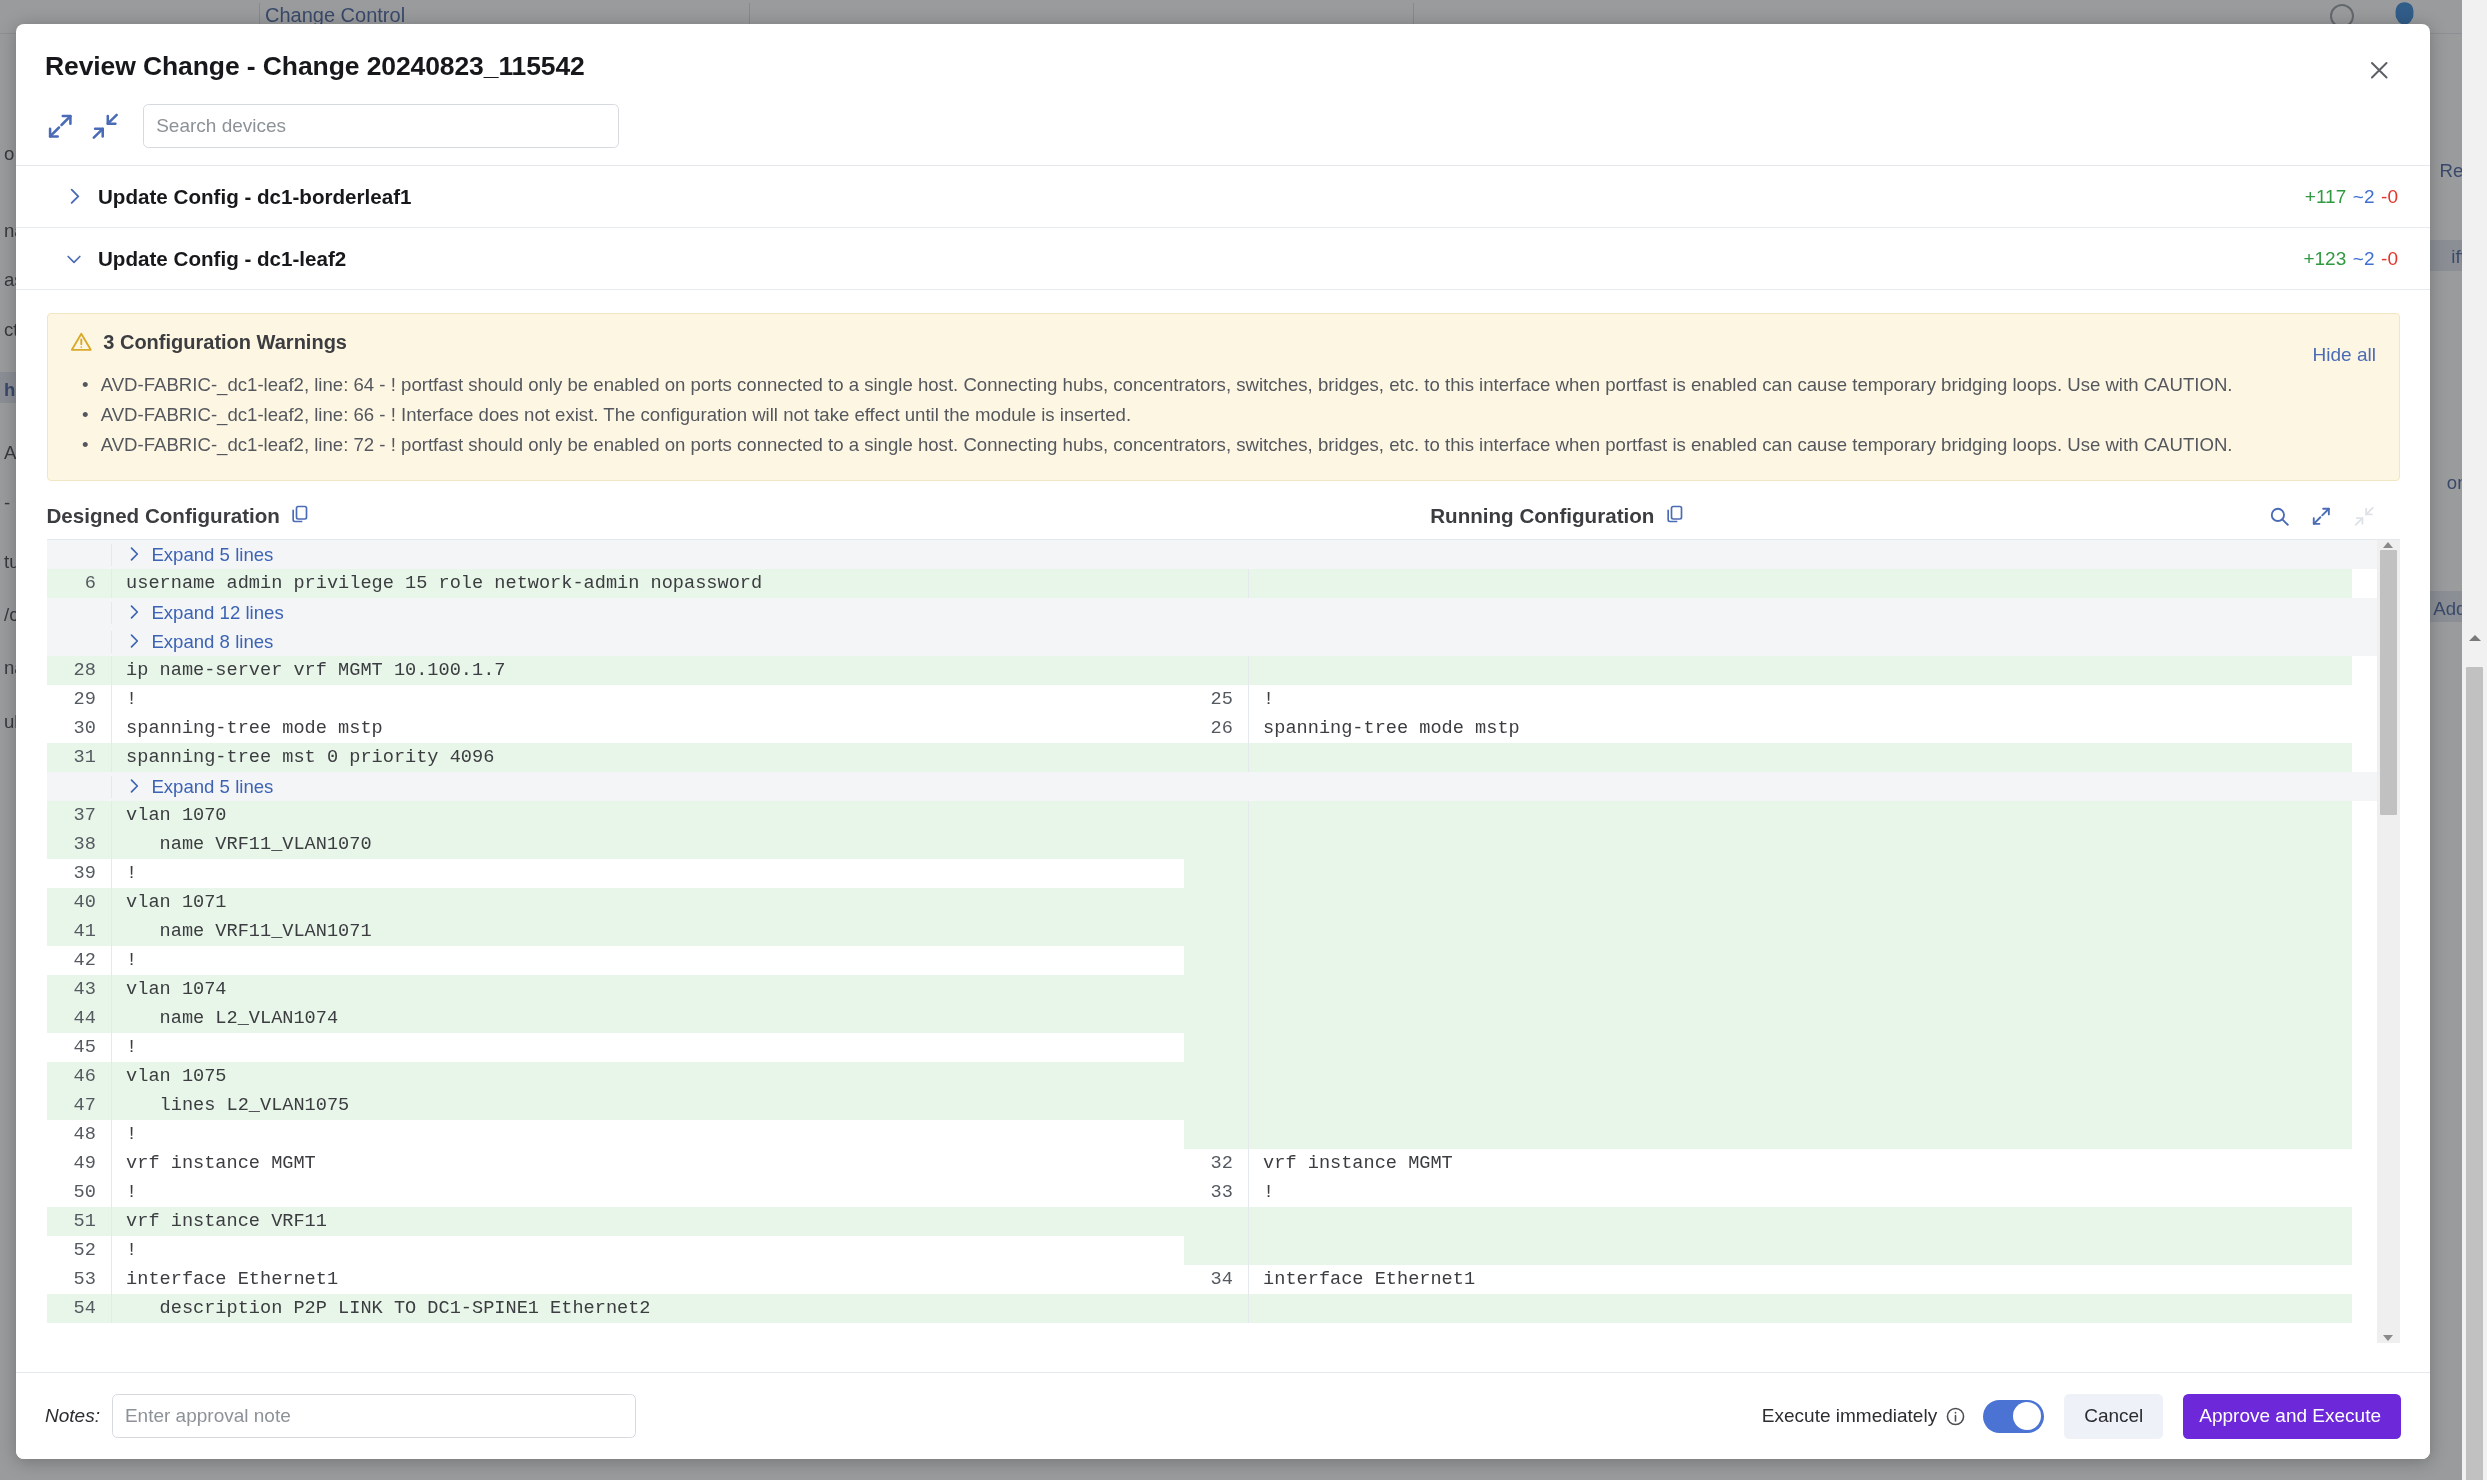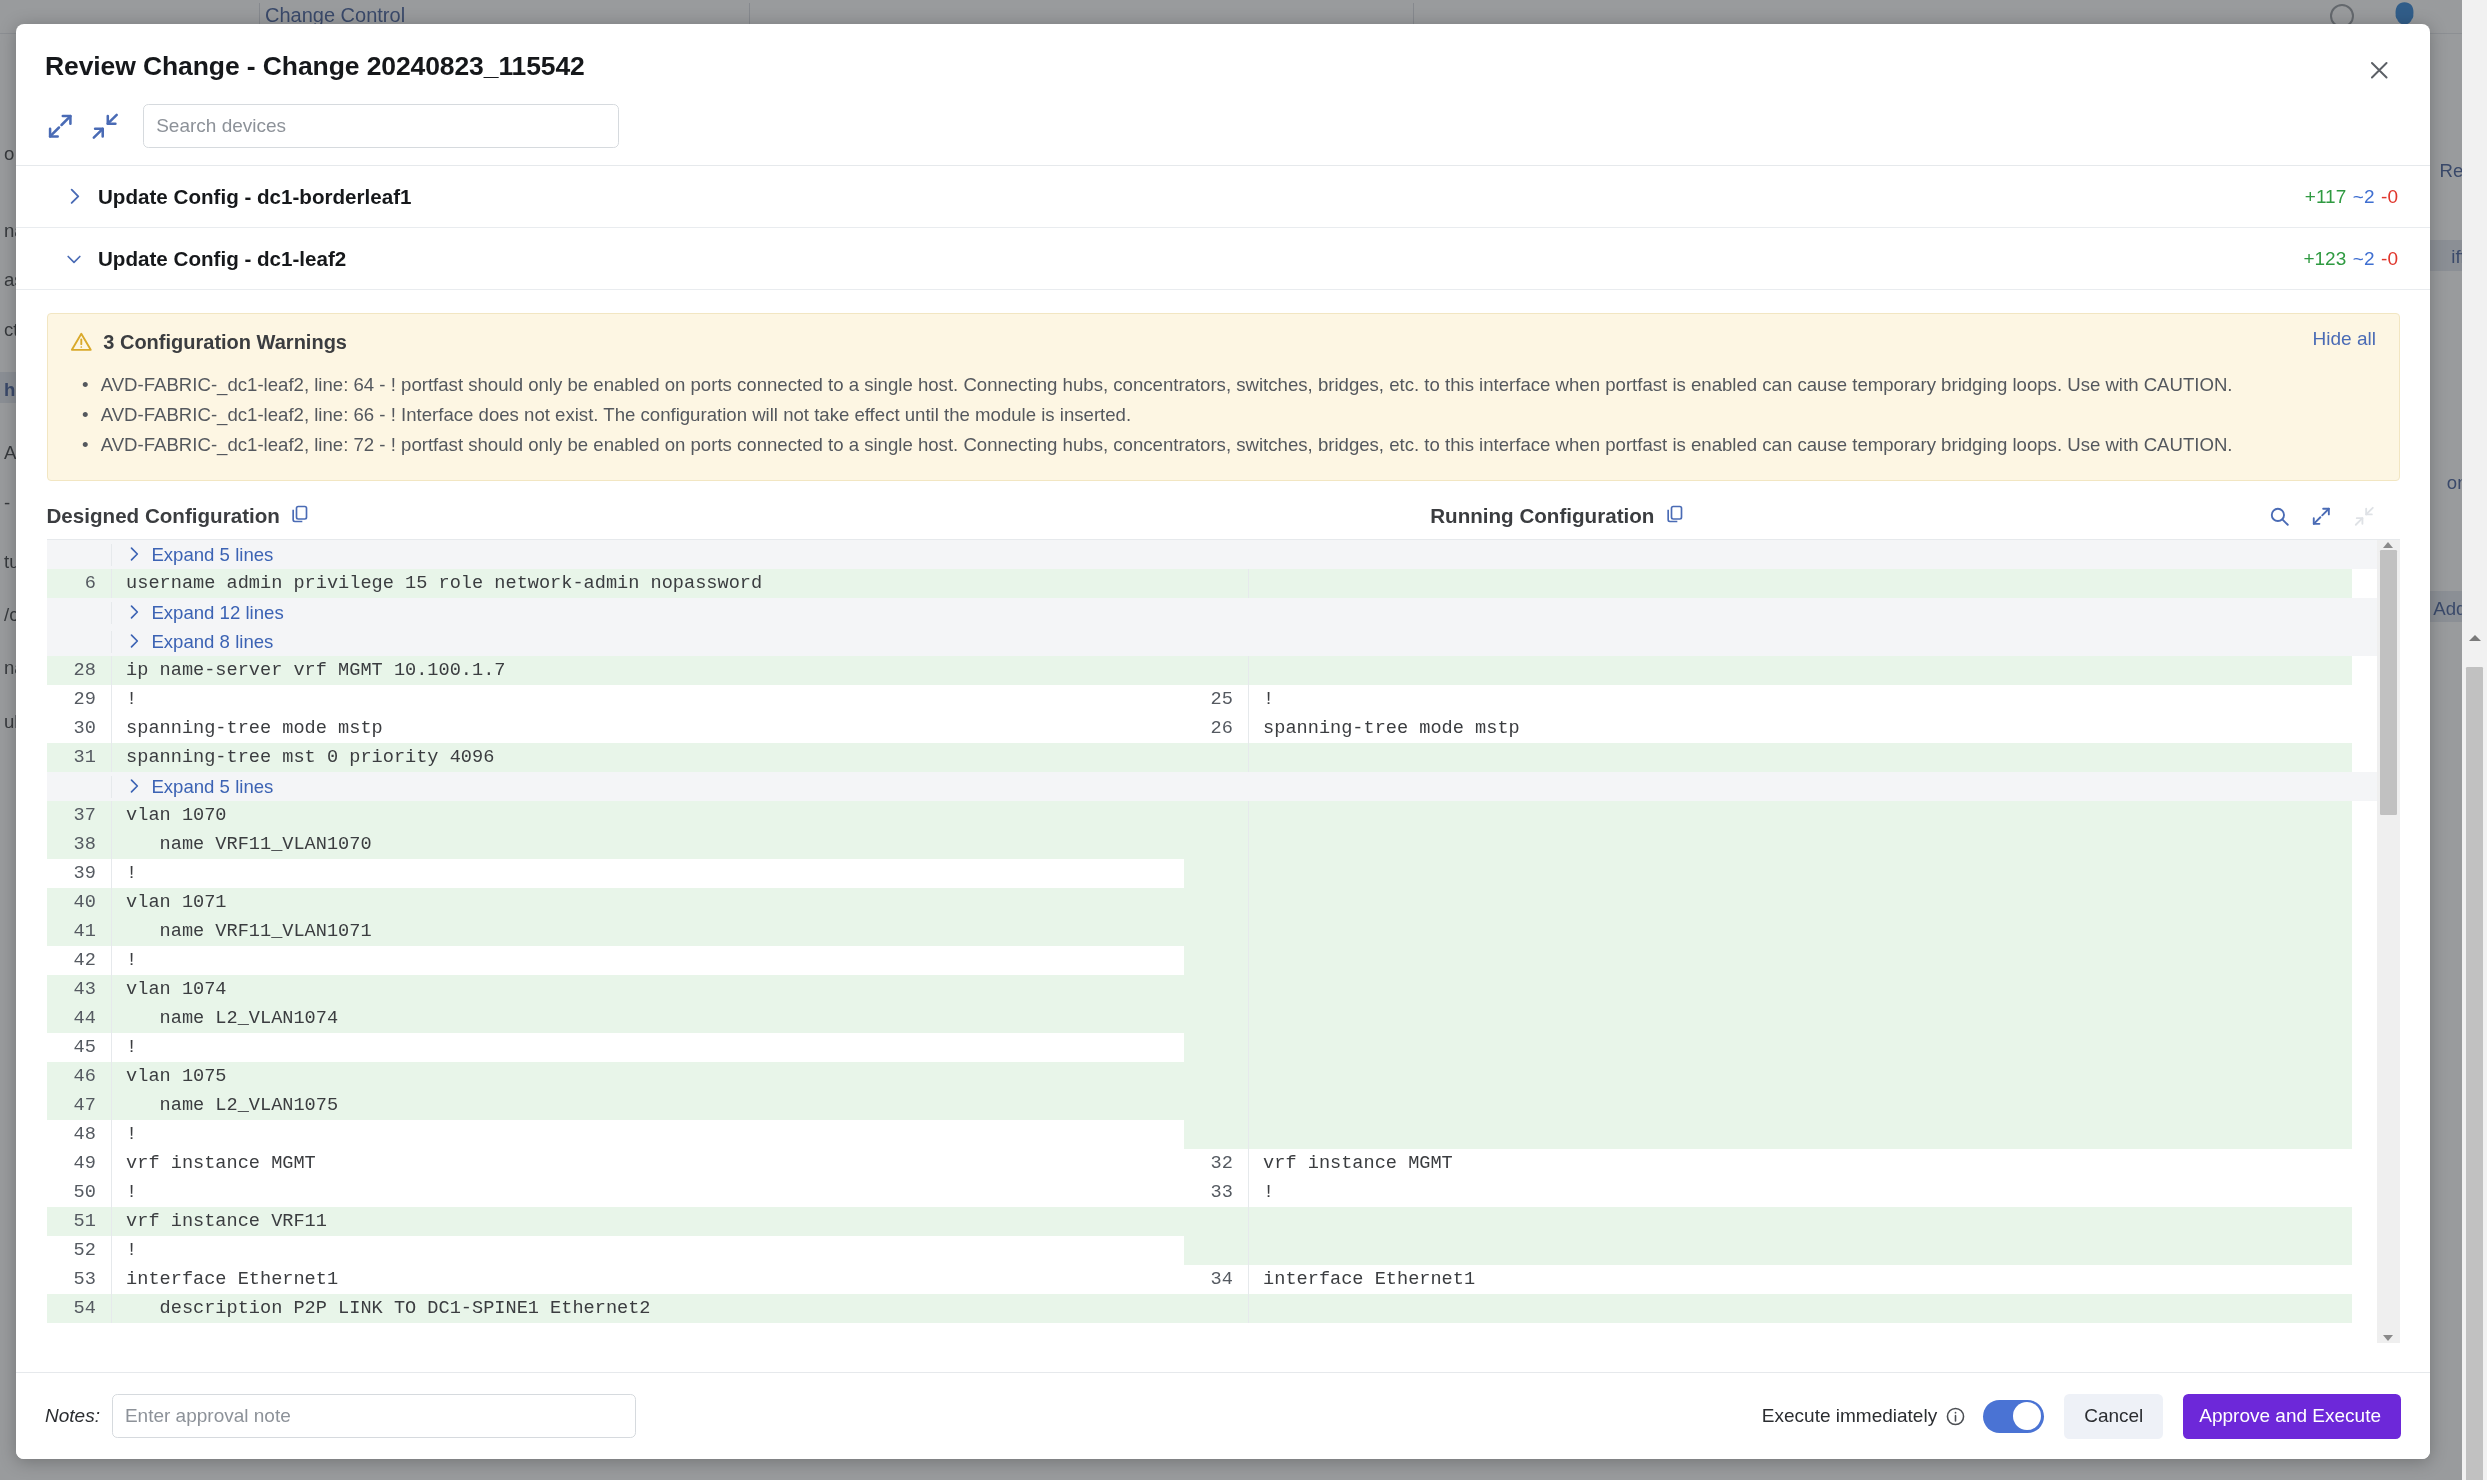--- a/index.html
+++ b/index.html
@@ -161,21 +161,21 @@
     border: 1.3px solid #f2e6c2;
     border-radius: 4px;
     padding: 17px 22.6px 20px 22.6px;
     position: relative;
   }
   .warn-head { display: flex; align-items: center; }
   .warn-title {
     font-size: 20px; font-weight: bold; color: #3b3d40; margin-left: 10.6px;
   }
   .warn-hide {
-    position: absolute; right: 22.6px; top: 14px;
+    position: absolute; right: 22.6px; top: 30px;
     font-size: 19px; color: #4a6bb5; cursor: pointer;
   }
   .warn-list { margin: 14.6px 0 0 0; padding: 0 0 0 24px; list-style: none; }
   .warn-list li {
     font-size: 18.6px; color: #54585e; line-height: 1.62; position: relative;
     padding-left: 6.6px;
   }
   .warn-list li::before {
     content: "\2022"; position: absolute; left: -12px; color: #54585e;
   }
@@ -595,21 +595,21 @@
             <div class="code right cell-empty"></div>
           </div>
           <div class="diff-line">
             <div class="ln cell-add">46</div>
             <div class="code cell-add">vlan 1075</div>
             <div class="ln right cell-empty"></div>
             <div class="code right cell-empty"></div>
           </div>
           <div class="diff-line">
             <div class="ln cell-add">47</div>
-            <div class="code cell-add">   name L2_VLAN1075</div>
+            <div class="code cell-add">   lines L2_VLAN1075</div>
             <div class="ln right cell-empty"></div>
             <div class="code right cell-empty"></div>
           </div>
           <div class="diff-line">
             <div class="ln cell-plain">48</div>
             <div class="code cell-plain">!</div>
             <div class="ln right cell-empty"></div>
             <div class="code right cell-empty"></div>
           </div>
           <div class="diff-line">

